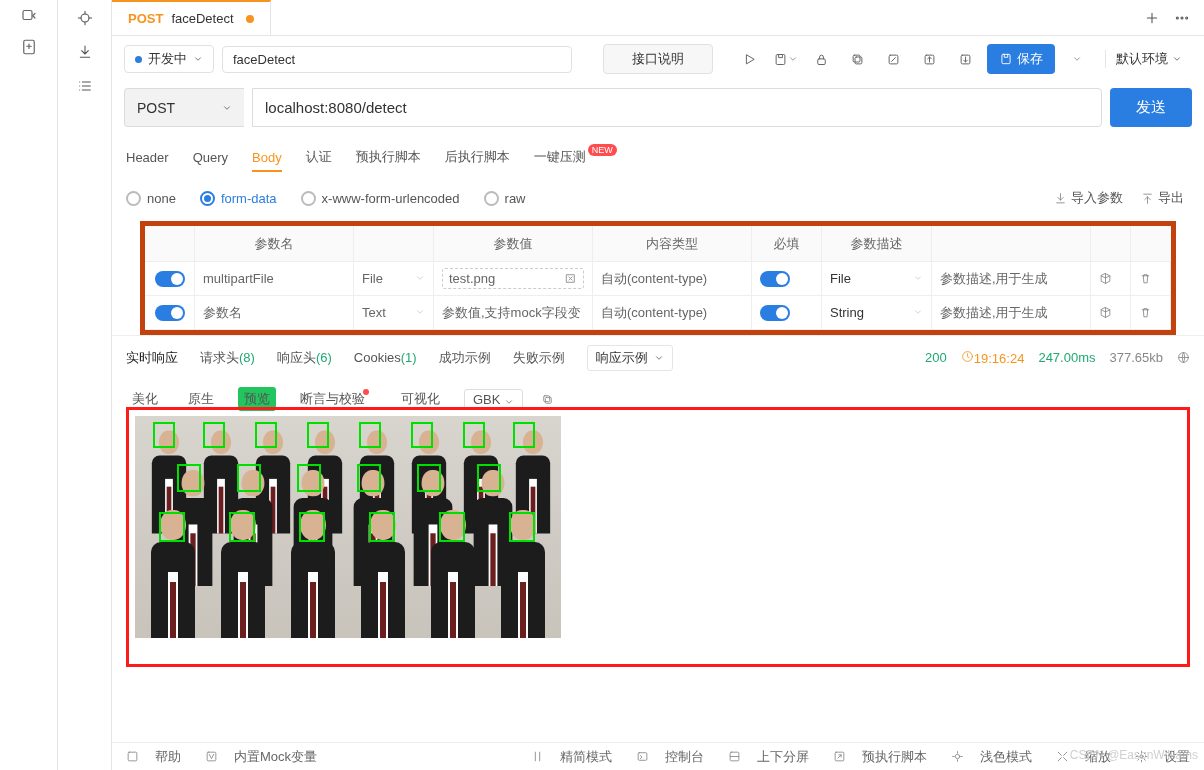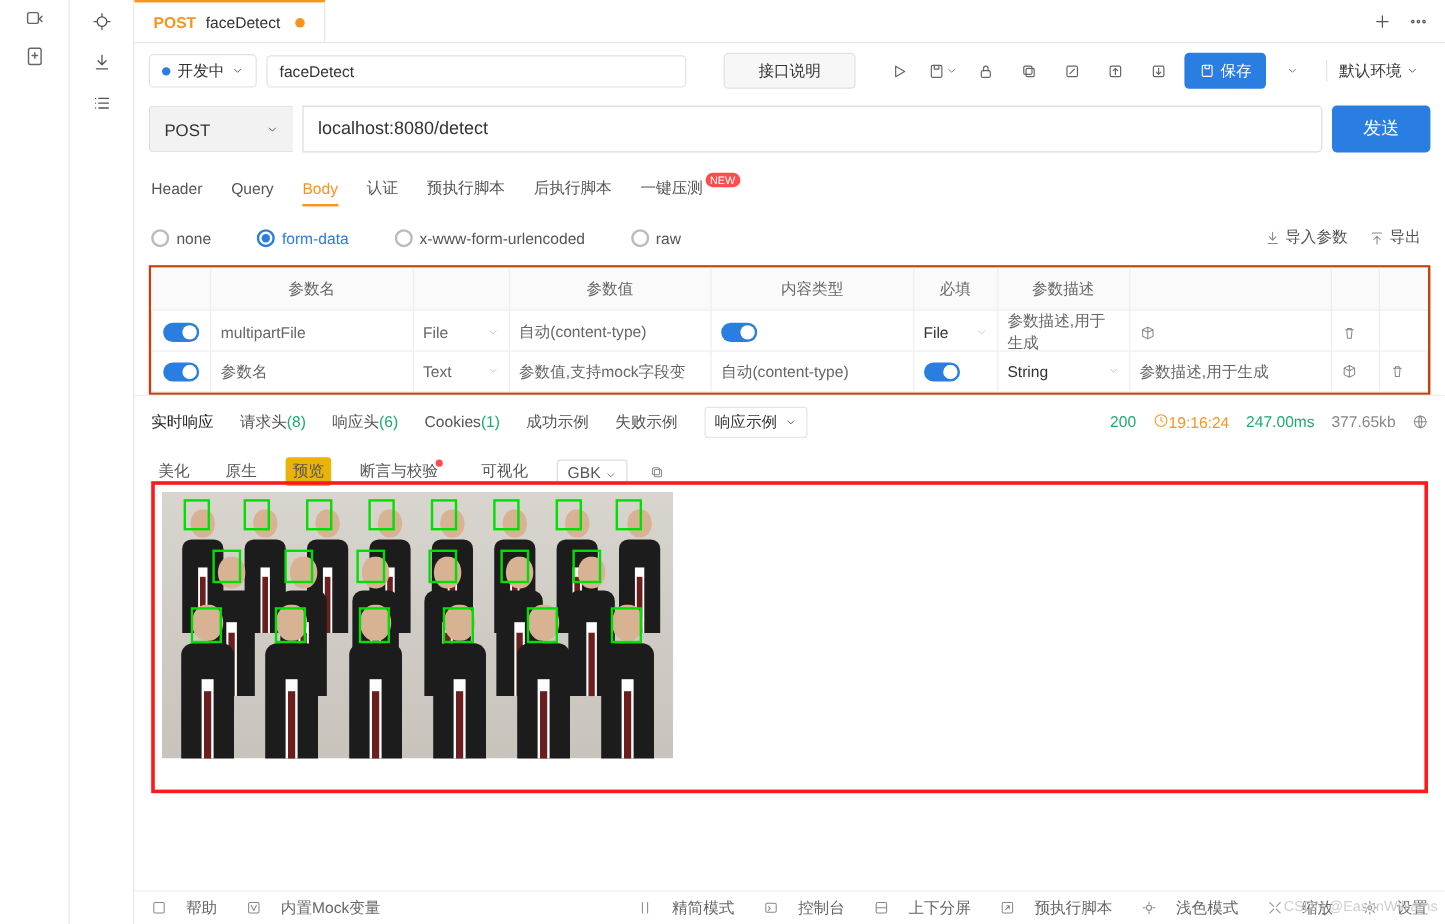--- a/index.html
+++ b/index.html
@@ -27,29 +27,29 @@
 .env-sel{border-left:1px solid #e5e5e5;padding:0 10px;margin-left:6px;display:flex;align-items:center;gap:4px}
 .url-row{display:flex;align-items:stretch;padding:6px 12px 12px 12px;gap:8px}
 .method-sel{width:120px;border:1px solid #dcdcdc;border-right:none;border-radius:4px 0 0 4px;background:#f2f2f2;display:flex;align-items:center;justify-content:space-between;padding:0 12px;font-size:14px}
 .url-input{flex:1;border:1px solid #dcdcdc;border-radius:0 4px 4px 0;padding:10px 12px;font-size:15px;color:#333;background:#fff}
 .send-btn{width:82px;background:#2a7de1;color:#fff;border-radius:4px;display:flex;align-items:center;justify-content:center;font-size:15px}
 .req-tabs{display:flex;align-items:center;gap:24px;padding:0 14px;border-bottom:0 solid #eee;height:36px}
 .req-tabs .t{color:#555;padding:6px 0;position:relative}
 .req-tabs .t.active{color:#f7941e}
 .req-tabs .t.active::after{content:"";position:absolute;left:0;right:0;bottom:-1px;height:2px;background:#f7941e}
 .badge-new{background:#ff4d4f;color:#fff;font-size:9px;padding:1px 4px;border-radius:6px;position:relative;top:-8px;left:2px}
-.body-type{display:flex;align-items:center;gap:38px;padding:14px 14px}
+.body-type{display:flex;align-items:center;gap:24px;padding:14px 14px}
 .radio{display:flex;align-items:center;gap:6px;color:#555}
 .radio .r{width:15px;height:15px;border:2px solid #bbb;border-radius:50%;display:inline-block}
 .radio.checked .r{border-color:#2a7de1;position:relative}
 .radio.checked .r::after{content:"";position:absolute;inset:2px;background:#2a7de1;border-radius:50%}
 .radio.checked{color:#2a7de1}
 .body-type .rightlinks{margin-left:auto;display:flex;gap:18px;color:#555;padding-right:6px}
 .rightlinks .lk{display:flex;align-items:center;gap:4px}
-.params-table{border:2px solid #c2410c;margin:0 12px}
+.params-table{border:5px solid #c2410c;margin:0 28px}
 .params-table .hd,.params-table .row{display:grid;grid-template-columns:50px 1fr 80px 1fr 1fr 70px 110px 1fr 40px 40px;align-items:center}
 .params-table .hd{background:#fafafa;border-bottom:1px solid #eee;height:36px;color:#666;text-align:center}
 .params-table .hd>div{border-right:1px solid #eee;height:100%;display:flex;align-items:center;justify-content:center}
 .params-table .row{height:34px;border-bottom:1px solid #eee}
 .params-table .row>div{border-right:1px solid #eee;height:100%;display:flex;align-items:center;padding:0 8px;color:#666}
 .params-table .row>div:first-child{justify-content:center}
 .toggle{width:30px;height:16px;background:#2a7de1;border-radius:10px;position:relative}
 .toggle::after{content:"";position:absolute;width:12px;height:12px;background:#fff;border-radius:50%;top:2px;right:2px}
 .sel-arrow{color:#bbb;margin-left:auto}
 .file-chip{display:flex;align-items:center;gap:6px;border:1px dashed #ccc;padding:2px 6px;border-radius:3px;width:100%;justify-content:space-between}
@@ -59,21 +59,21 @@
 .resp-head .rt.active{color:#222;font-weight:500}
 .resp-head .green{color:#1fa971}
 .resp-head .status{color:#1fa971;font-weight:500}
 .resp-head .time{color:#f7941e}
 .resp-head .teal{color:#1fa971}
 .resp-head .gray{color:#888}
 .resp-head .right{margin-left:auto;display:flex;align-items:center;gap:14px}
 .resp-head .example-sel{display:flex;align-items:center;gap:6px;border:1px solid #e5e5e5;padding:3px 8px;border-radius:3px}
 .resp-toolbar{display:flex;align-items:center;gap:18px;padding:8px 14px;color:#555}
 .resp-toolbar .tb{padding:3px 6px;border-radius:3px}
-.resp-toolbar .tb.active{background:#eab308}
+.resp-toolbar .tb.active{background:#22c55e}
 .resp-toolbar .gbk{border:1px solid #ddd;padding:2px 8px;border-radius:3px;display:flex;align-items:flex-end;gap:4px}
 .red-dot{width:6px;height:6px;background:#ff4d4f;border-radius:50%;display:inline-block;position:relative;top:-8px;left:-2px}
 .response-box{margin:0 14px;border:3px solid #ff1a1a;padding:6px;height:260px;position:relative;top:-12px}
 .face-img{width:426px;height:222px;position:relative;overflow:hidden}
 .person{position:absolute;bottom:0;width:56px}
 .person .body{width:44px;height:100px;background:#1c1c1c;border-radius:10px 10px 0 0;margin:0 auto}
 .person .head{width:26px;height:30px;background:#d7b394;border-radius:50%/55%;margin:0 auto 2px;position:relative}
 .person .shirt{position:absolute;bottom:0;left:50%;transform:translateX(-50%);width:10px;height:70px;background:#fdfdfd}
 .person .tie{position:absolute;bottom:0;left:50%;transform:translateX(-50%);width:6px;height:60px;background:#6b1e1e}
 .face-box{position:absolute;border:2px solid #00e000}
@@ -276,20 +276,29 @@
         <div>
             <span class="toggle"></span>
           </div>
         <div class="dark">multipartFile</div>
         <div>
             <span>File</span>
             <span class="sel-arrow"><svg class="chev" viewBox="0 0 24 24">
                 <path d="M6 9l6 6 6-6"></path>
               </svg></span>
           </div>
+        <div>
+            <span class="file-chip">
+              <span>test.png</span>
+              <svg class="mini-ic" viewBox="0 0 24 24">
+                <rect x="5" y="5" width="14" height="14"></rect>
+                <path d="M9 9l6 6M15 9l-6 6"></path>
+              </svg>
+            </span>
+          </div>
         <div class="ph">自动(content-type)</div>
         <div>
             <span class="toggle"></span>
           </div>
         <div>
             <span class="dark">File</span>
             <span class="sel-arrow"><svg class="chev" viewBox="0 0 24 24">
                 <path d="M6 9l6 6 6-6"></path>
               </svg></span>
           </div>

